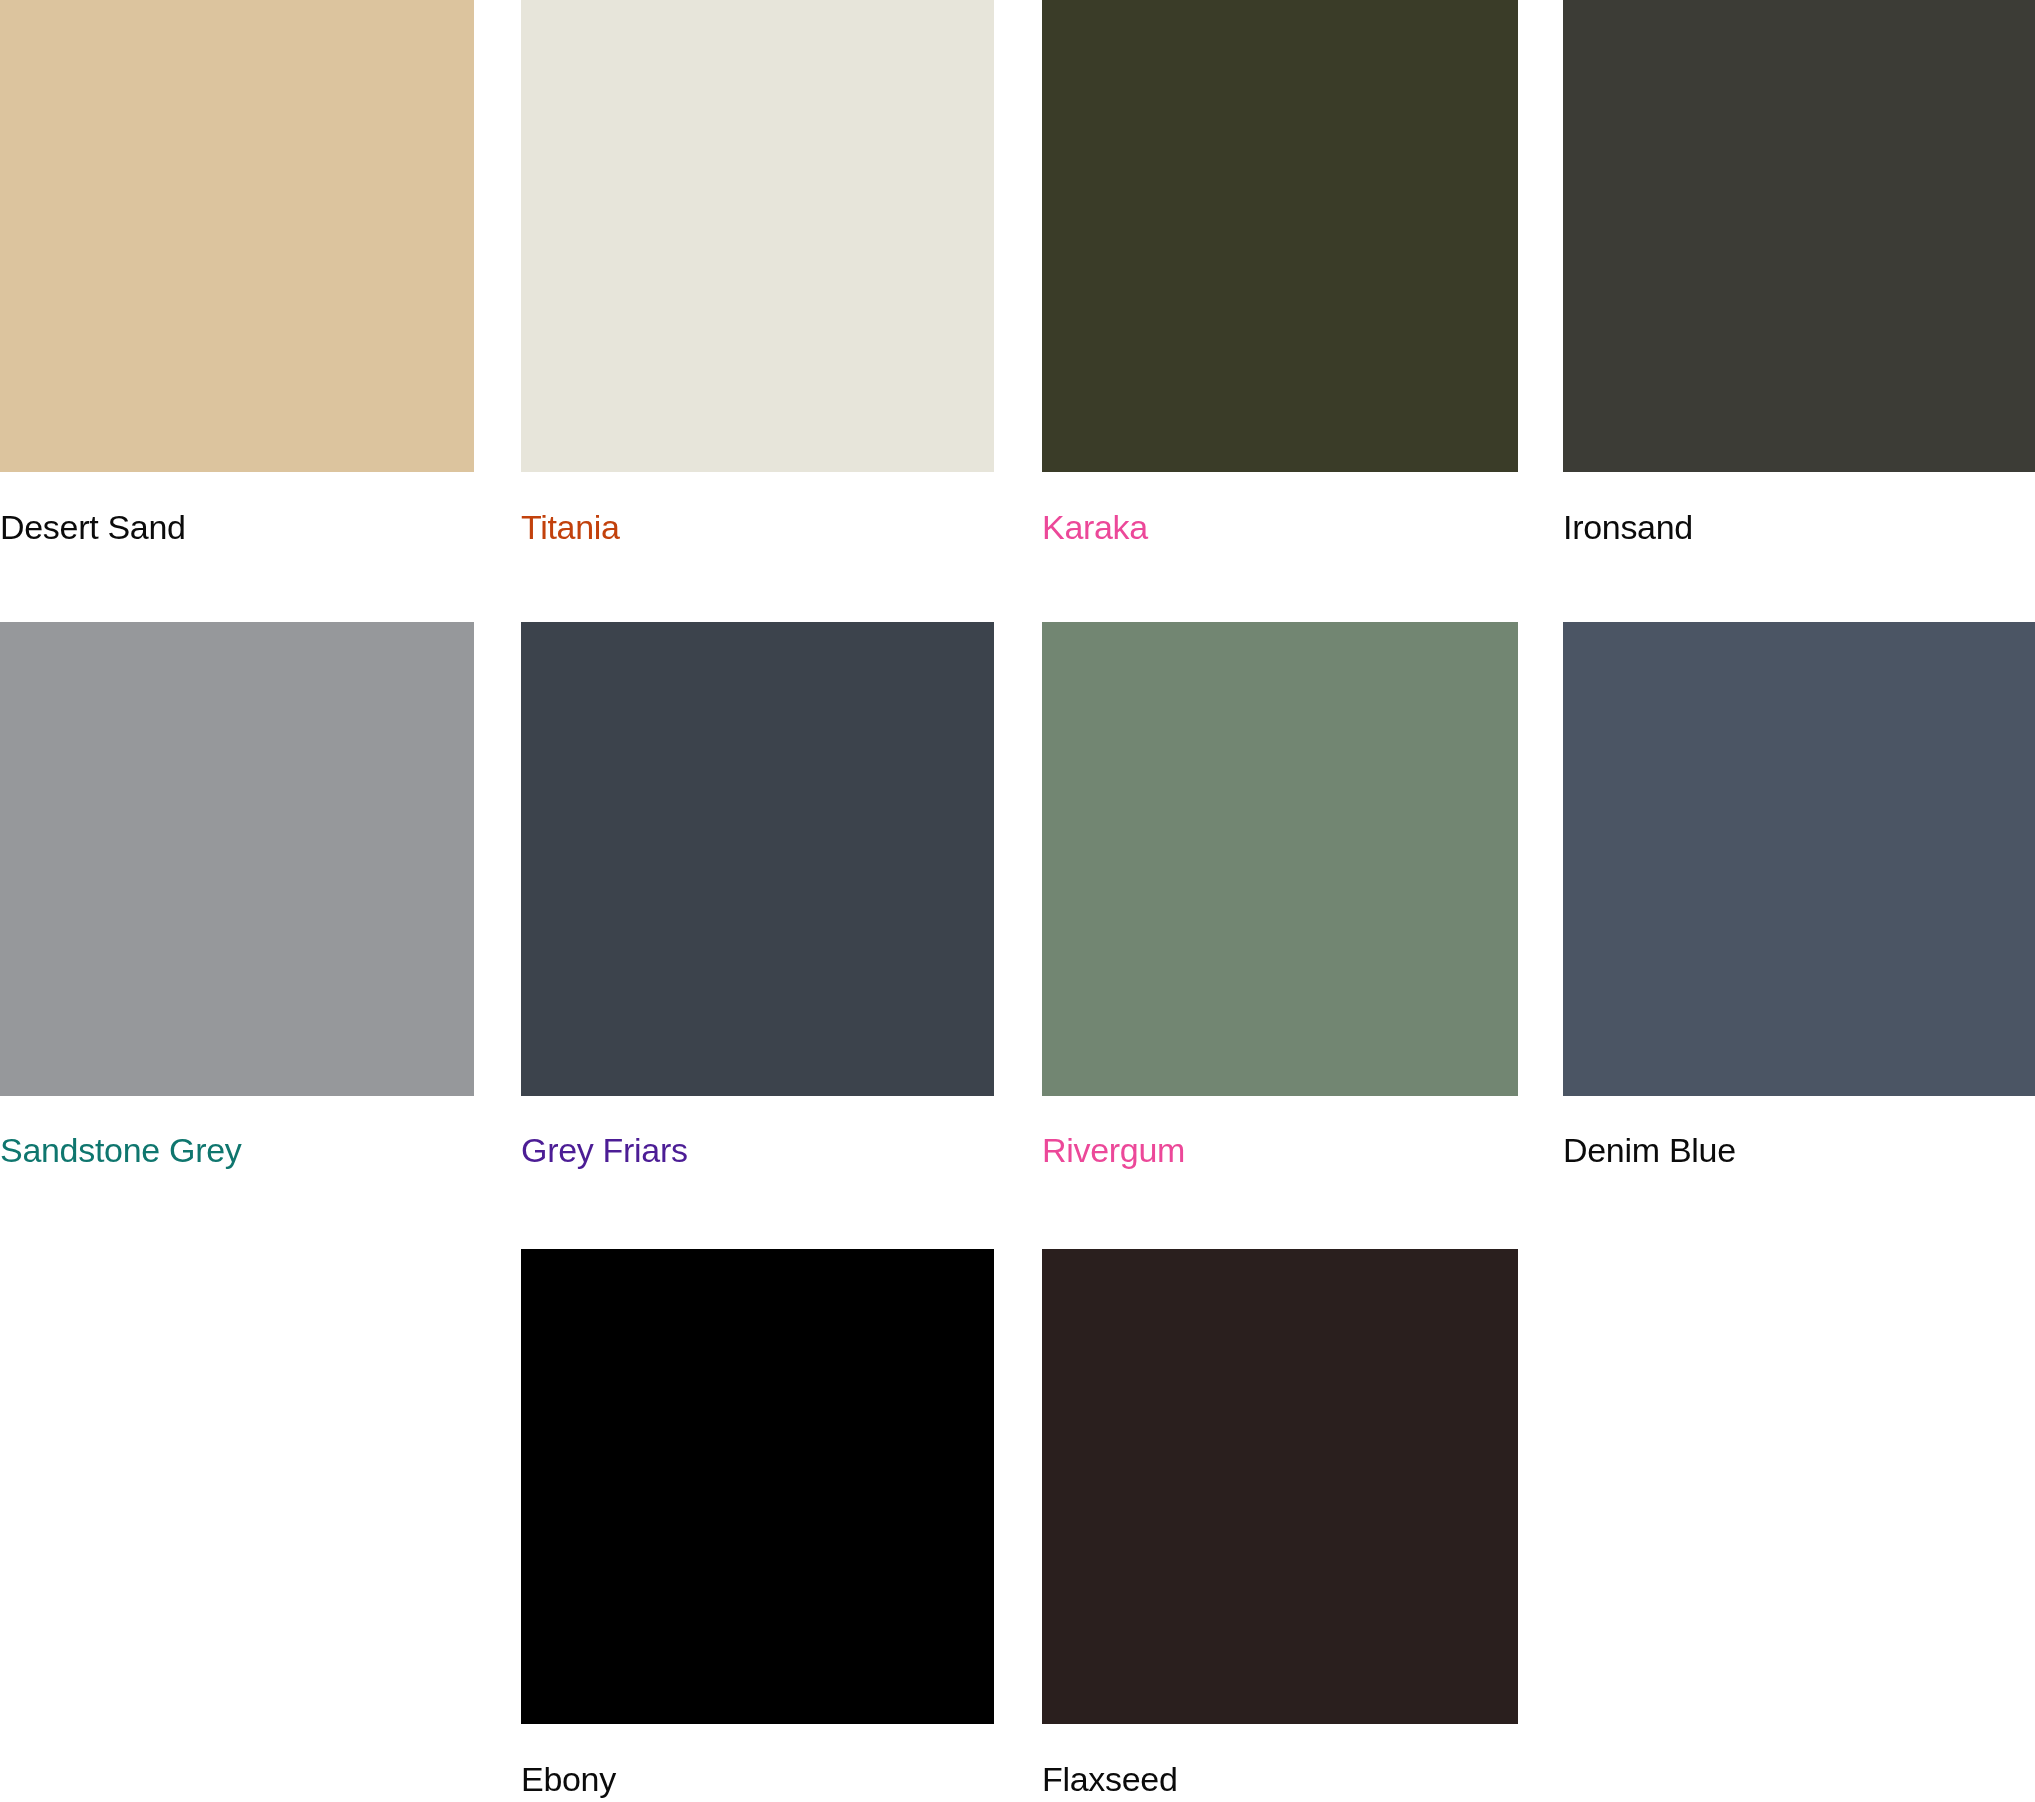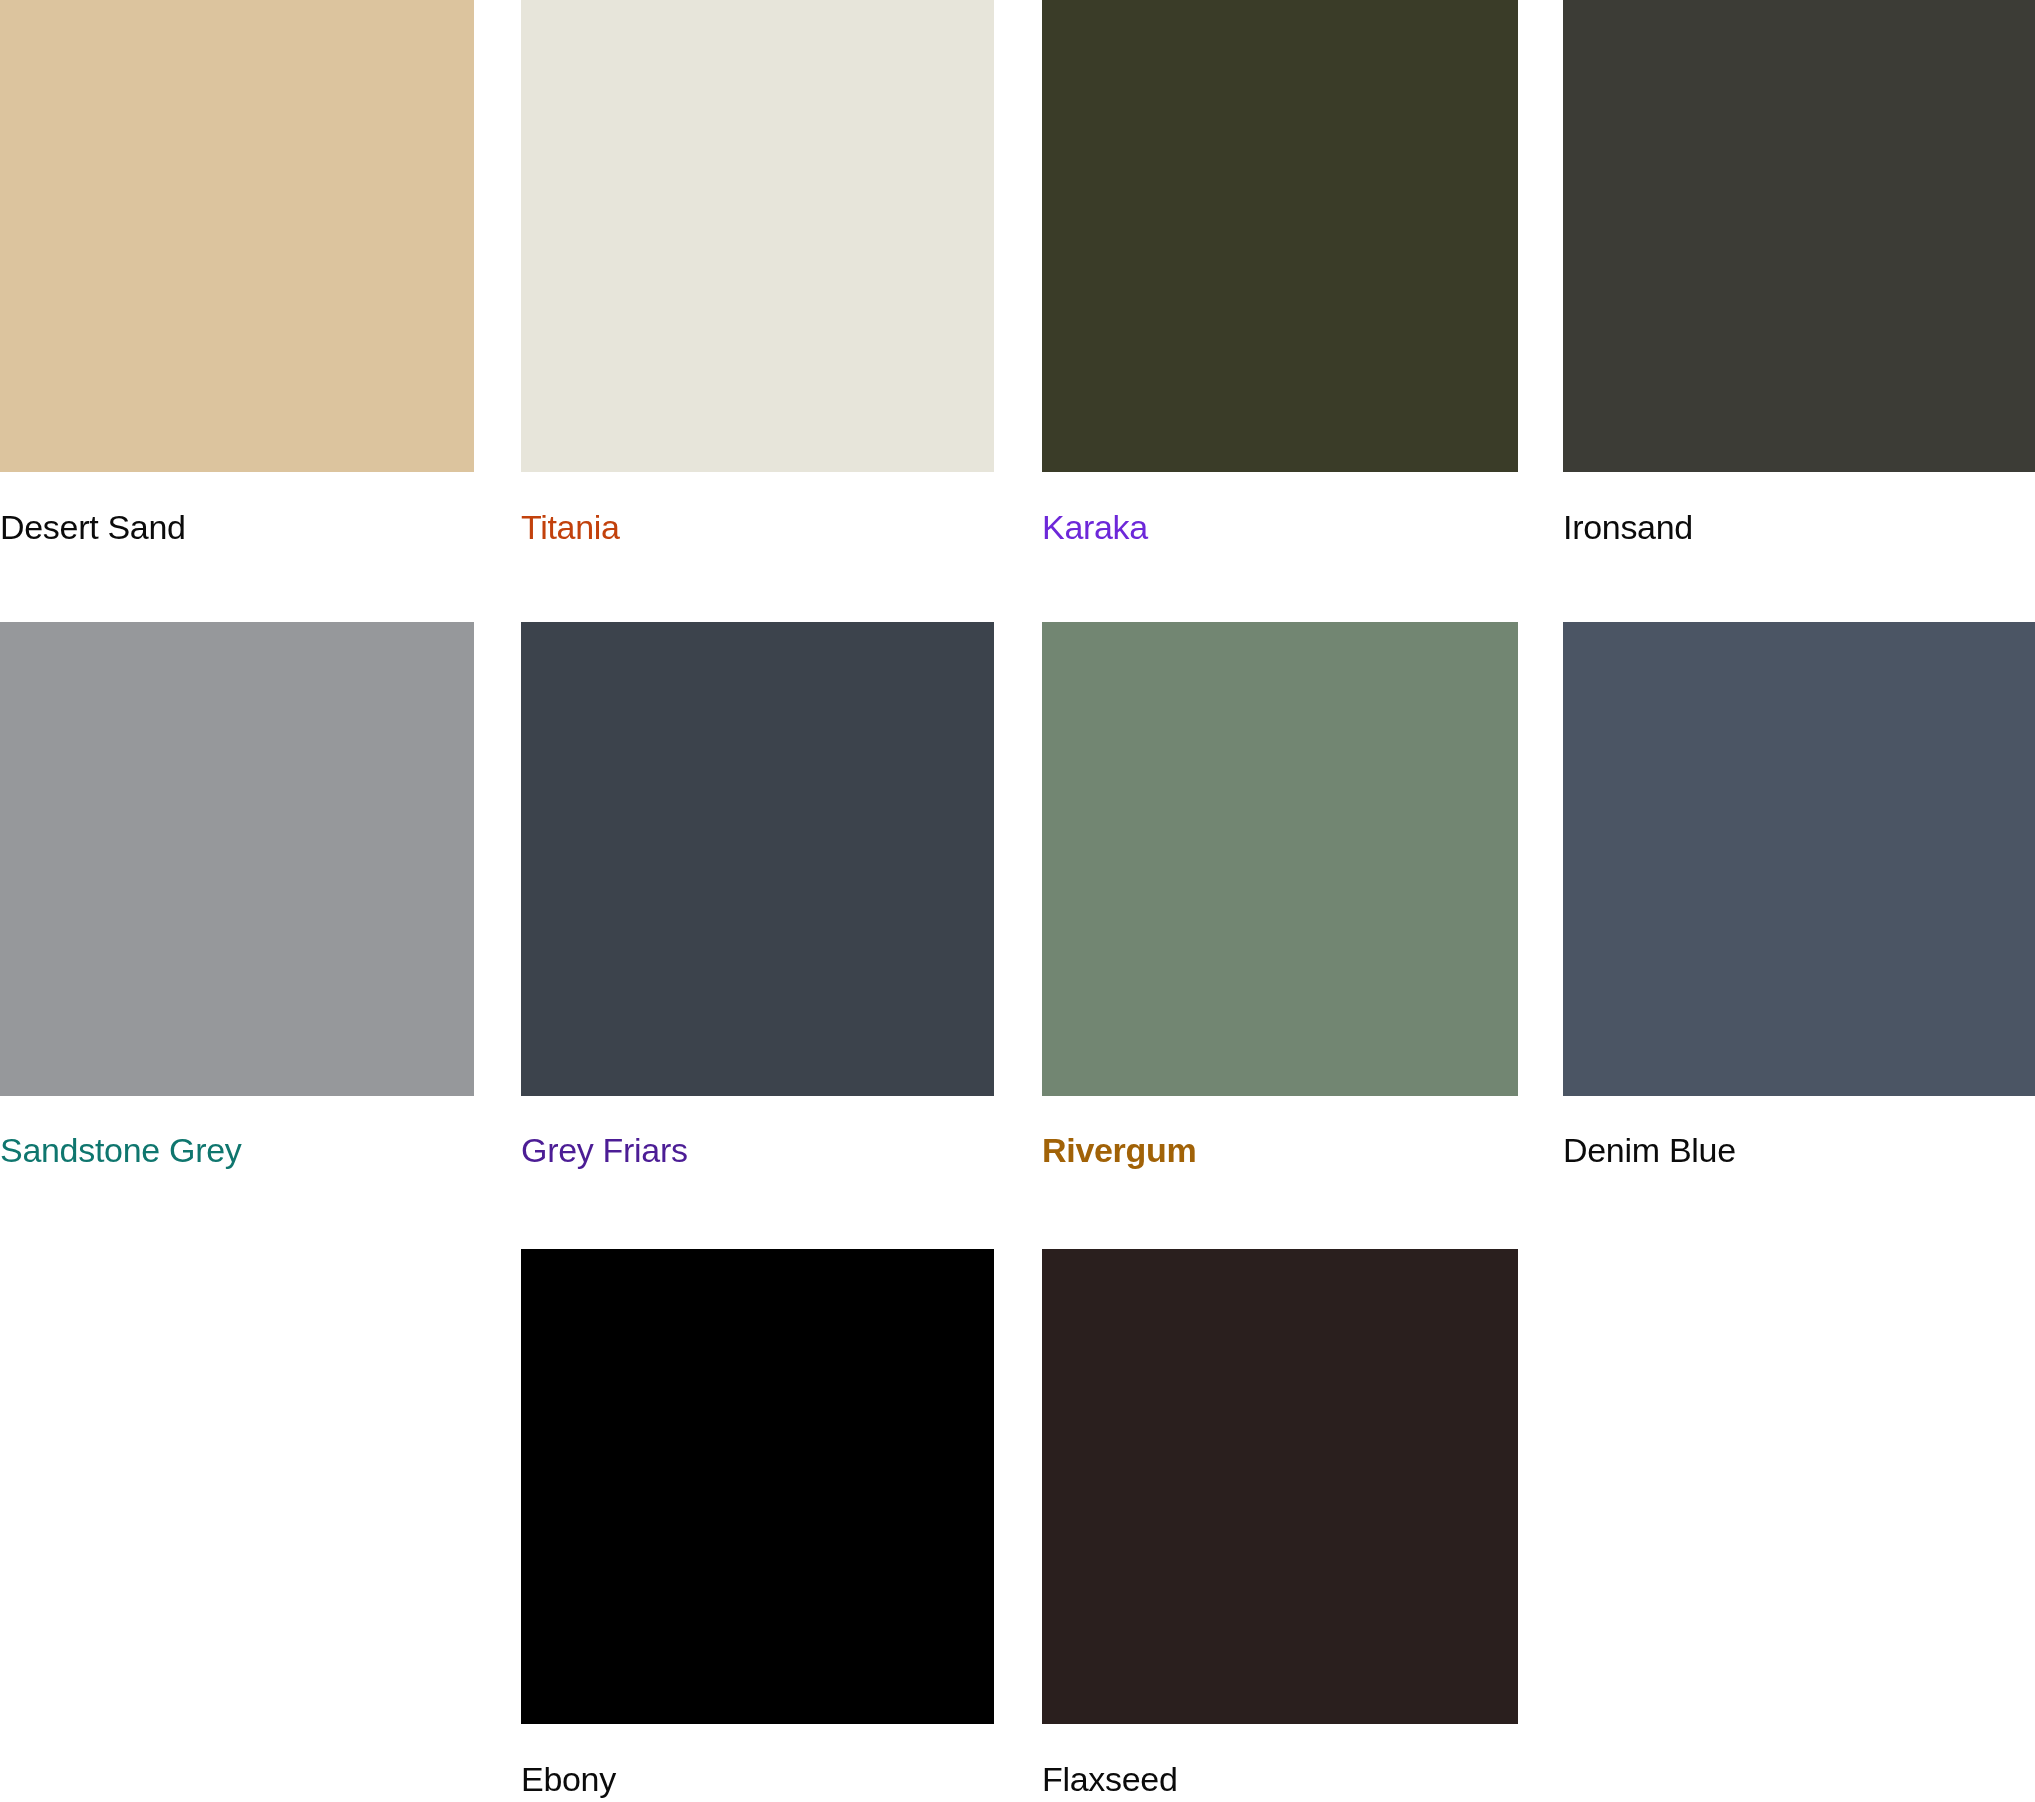--- a/index.html
+++ b/index.html
@@ -80,41 +80,41 @@
     <div class="swatch-label" style="color: rgb(11, 11, 11);">Desert Sand</div>
   </div>
 
   <div class="swatch-cell col-2 row-1">
     <div class="swatch-chip" style="background-color: rgb(231, 229, 218);"></div>
     <div class="swatch-label" style="color: #c2410c;">Titania</div>
   </div>
 
   <div class="swatch-cell col-3 row-1">
     <div class="swatch-chip" style="background-color: rgb(58, 60, 40);"></div>
-    <div class="swatch-label" style="color: #6d28d9;">Karaka</div>
+    <div class="swatch-label" style="color: #ec4899;">Karaka</div>
   </div>
 
   <div class="swatch-cell col-4 row-1">
     <div class="swatch-chip" style="background-color: rgb(60, 60, 54);"></div>
     <div class="swatch-label" style="color: rgb(11, 11, 11);">Ironsand</div>
   </div>
 
   <div class="swatch-cell col-1 row-2">
     <div class="swatch-chip" style="background-color: rgb(150, 152, 155);"></div>
     <div class="swatch-label" style="color: #0f766e;">Sandstone Grey</div>
   </div>
 
   <div class="swatch-cell col-2 row-2">
     <div class="swatch-chip" style="background-color: rgb(60, 67, 76);"></div>
     <div class="swatch-label" style="color: #4c1d95;">Grey Friars</div>
   </div>
 
   <div class="swatch-cell col-3 row-2">
     <div class="swatch-chip" style="background-color: rgb(114, 134, 114);"></div>
-    <div class="swatch-label" style="color: #a16207; font-weight: bold;">Rivergum</div>
+    <div class="swatch-label" style="color: #ec4899;">Rivergum</div>
   </div>
 
   <div class="swatch-cell col-4 row-2">
     <div class="swatch-chip" style="background-color: rgb(75, 85, 100);"></div>
     <div class="swatch-label" style="color: rgb(11, 11, 11);">Denim Blue</div>
   </div>
 
   <div class="swatch-cell col-2 row-3">
     <div class="swatch-chip" style="background-color: rgb(0, 0, 0);"></div>
     <div class="swatch-label" style="color: rgb(11, 11, 11);">Ebony</div>

